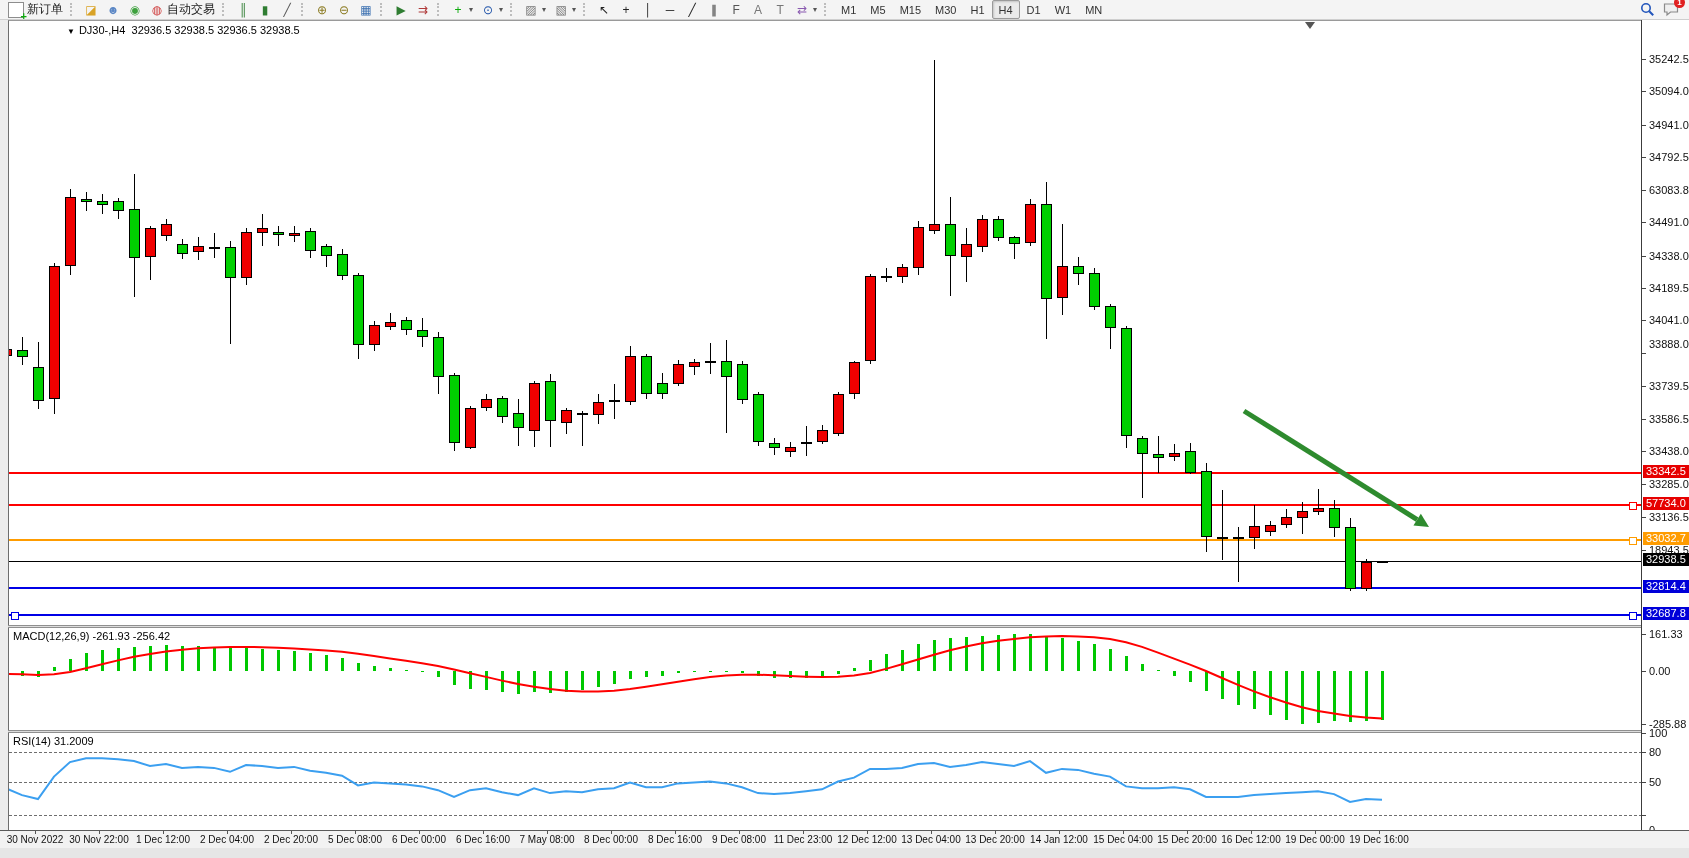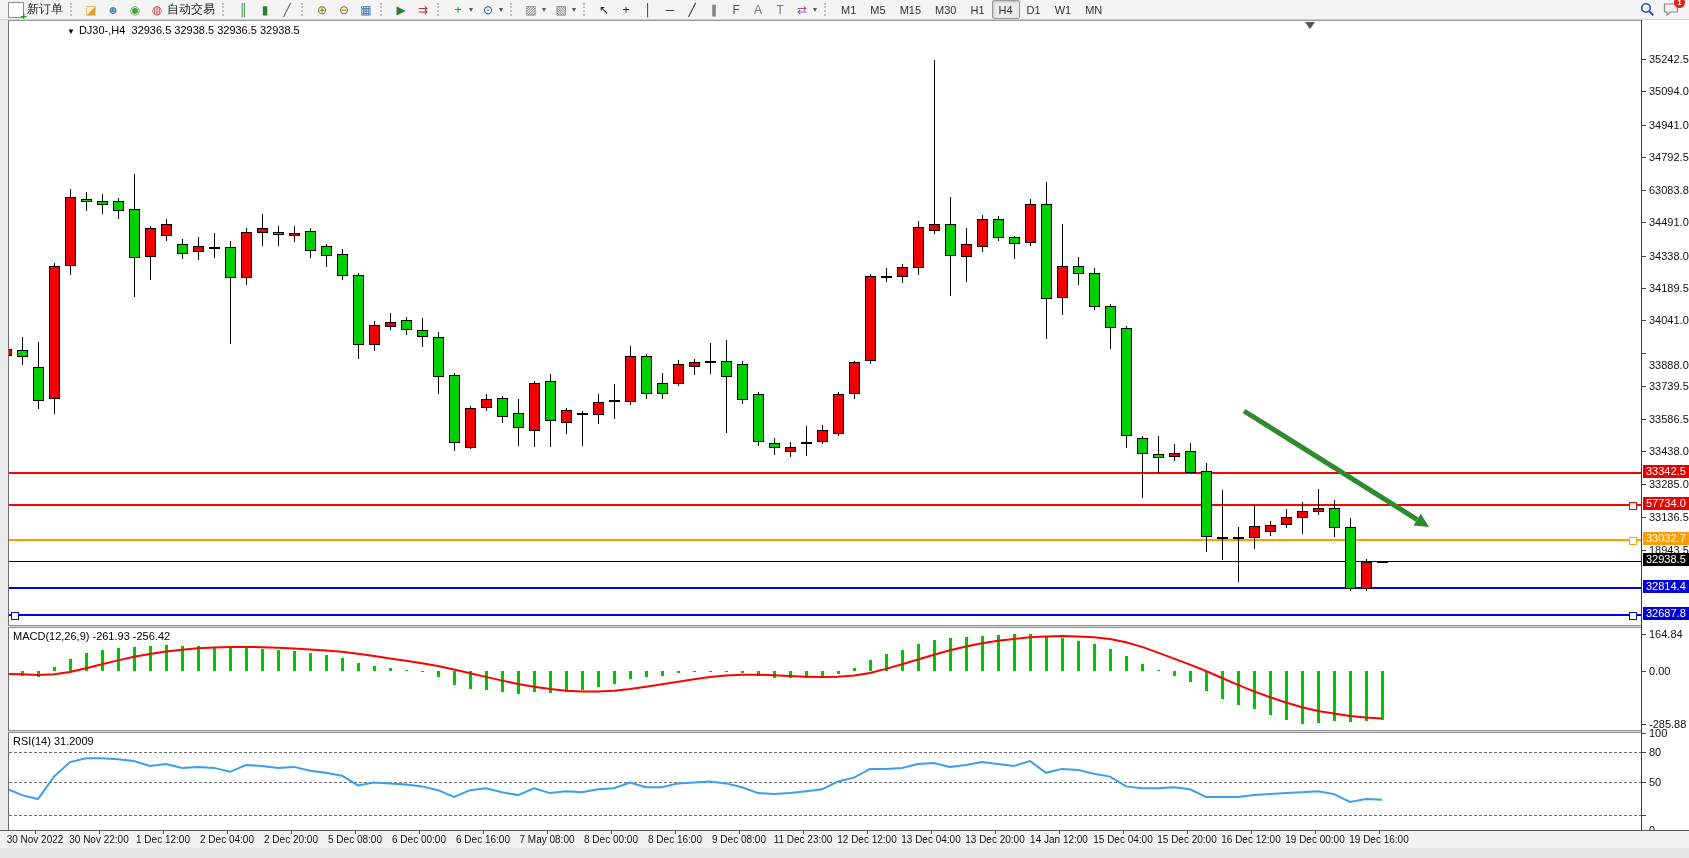--- a/index.html
+++ b/index.html
@@ -504,41 +504,41 @@
       <div class="ytick-text" style="top: 164.062px;">63083.8</div>
       <div class="ytick-line" style="top: 202.339px;"></div>
       <div class="ytick-text" style="top: 196.339px;">34491.0</div>
       <div class="ytick-line" style="top: 235.593px;"></div>
       <div class="ytick-text" style="top: 229.593px;">34338.0</div>
       <div class="ytick-line" style="top: 267.87px;"></div>
       <div class="ytick-text" style="top: 261.87px;">34189.5</div>
       <div class="ytick-line" style="top: 300.146px;"></div>
       <div class="ytick-text" style="top: 294.146px;">34041.0</div>
       <div class="ytick-line" style="top: 333.401px;"></div>
-      <div class="ytick-text" style="top: 339px;">33888.0</div>
+      <div class="ytick-text" style="top: 318px;">33888.0</div>
       <div class="ytick-line" style="top: 365.677px;"></div>
       <div class="ytick-text" style="top: 359.677px;">33739.5</div>
       <div class="ytick-line" style="top: 398.932px;"></div>
       <div class="ytick-text" style="top: 392.932px;">33586.5</div>
       <div class="ytick-line" style="top: 431.208px;"></div>
       <div class="ytick-text" style="top: 425.208px;">33438.0</div>
       <div class="ytick-line" style="top: 464.463px;"></div>
       <div class="ytick-text" style="top: 458.463px;">33285.0</div>
       <div class="ytick-line" style="top: 496.739px;"></div>
       <div class="ytick-text" style="top: 490.739px;">33136.5</div>
       <div class="ytick-line" style="top: 529.994px;"></div>
       <div class="ytick-text" style="top: 523.994px;">18943.5</div>
       <div class="badge" style="top: 444.965px; background: rgb(230, 0, 0);">33342.5</div>
       <div class="badge" style="top: 476.676px; background: rgb(230, 0, 0);">57734.0</div>
       <div class="badge" style="top: 512.3px; background: rgb(255, 156, 0);">33032.7</div>
       <div class="badge" style="top: 532.774px; background: rgb(0, 0, 0);">32938.5</div>
       <div class="badge" style="top: 559.748px; background: rgb(0, 0, 217);">32814.4</div>
       <div class="badge" style="top: 587.264px; background: rgb(0, 0, 217);">32687.8</div>
       <div class="ytick-line" style="top: 613.996px;"></div>
-      <div class="ytick-text" style="top: 607.996px;">164.84</div>
+      <div class="ytick-text" style="top: 607.996px;">161.33</div>
       <div class="ytick-line" style="top: 651px;"></div>
       <div class="ytick-text" style="top: 645px;">0.00</div>
       <div class="ytick-line" style="top: 704.002px;"></div>
       <div class="ytick-text" style="top: 698.002px;">-285.88</div>
       <div class="ytick-line" style="top: 713px;"></div>
       <div class="ytick-text" style="top: 707px;">100</div>
       <div class="ytick-line" style="top: 732.4px;"></div>
       <div class="ytick-text" style="top: 726.4px;">80</div>
       <div class="ytick-line" style="top: 761.5px;"></div>
       <div class="ytick-text" style="top: 755.5px;">50</div>

